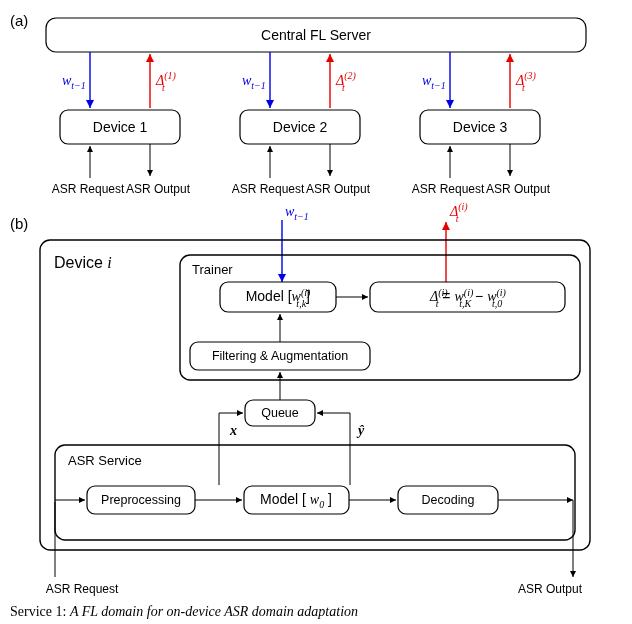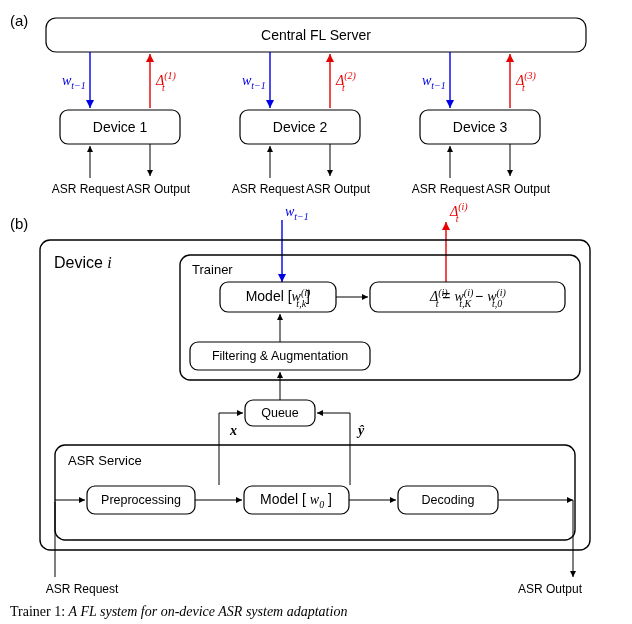--- a/index.html
+++ b/index.html
@@ -168,16 +168,16 @@
     <text class="txt" style="font-size:12.5px" x="438" y="304">Decoding</text>
     <line x1="488" y1="300" x2="563" y2="300" class="noFill black thin" marker-end="url(#arrB2)"></line>
 
     <line x1="45" y1="377" x2="45" y2="302" class="noFill black thin"></line>
     <text class="lbl" x="72" y="393">ASR Request</text>
     <line x1="563" y1="300" x2="563" y2="377" class="noFill black thin" marker-end="url(#arrB2)"></line>
     <text class="lbl" x="540" y="393">ASR Output</text>
   </svg>
 
   <div class="caption">
-    <span>Trainer 1:</span>
-    <span style="font-style:italic">A FL system for on-device ASR system adaptation</span>
+    <span>Service 1:</span>
+    <span style="font-style:italic">A FL domain for on-device ASR domain adaptation</span>
   </div>
 </div>
 
 </body></html>

